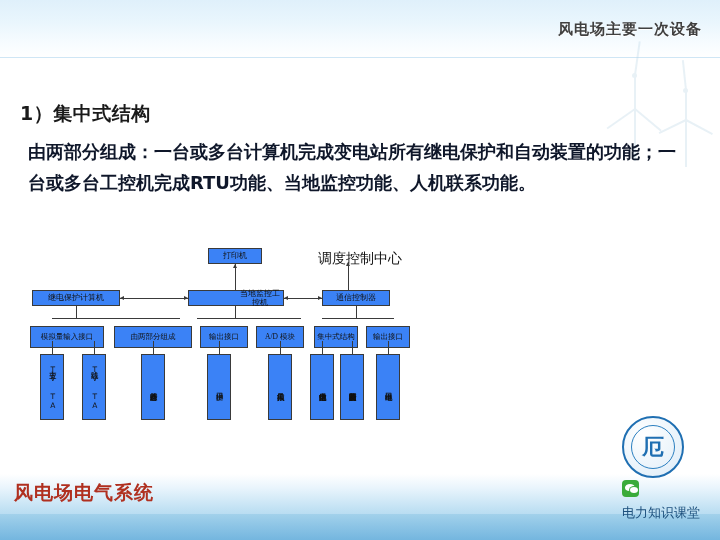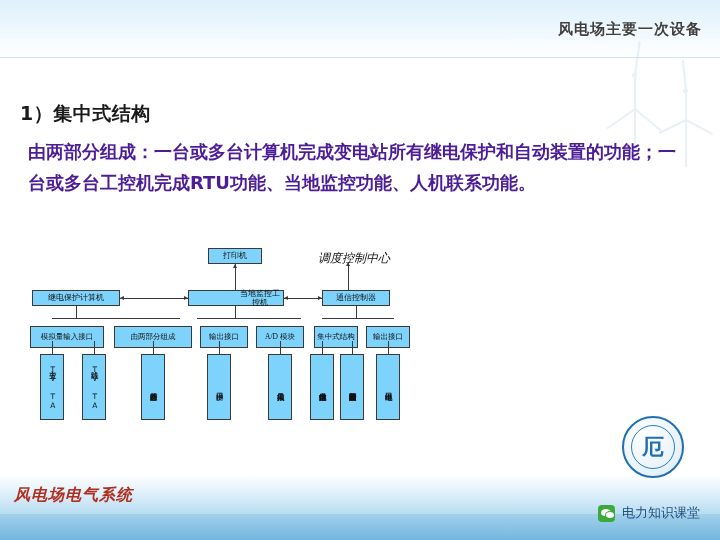--- a/index.html
+++ b/index.html
@@ -12,23 +12,23 @@
   .topband-line{position:absolute;left:0;top:57px;width:720px;height:1px;background:#cfe6f5;}
   .topband-title{position:absolute;right:18px;top:20px;font-size:15px;font-weight:bold;
     color:#404040;letter-spacing:1px;font-family:"DejaVu Sans",sans-serif;
     text-shadow:0 1px 0 #ffffff;}
 
   
   .botband{position:absolute;left:0;bottom:0;width:720px;height:66px;
     background:linear-gradient(180deg,#ffffff 0%,#e8f4fc 22%,#bfe0f3 55%,#8fc6e8 100%);}
   .botband2{position:absolute;left:0;bottom:0;width:720px;height:26px;
     background:linear-gradient(180deg,#9ecfea 0%,#6fb3dd 100%);opacity:.85;}
-  .bot-left{position:absolute;left:14px;bottom:34px;font-size:16px;font-weight:bold;
-    color:#b03020;letter-spacing:1px;font-family:"DejaVu Sans",sans-serif;font-style:italic;}
-  .bot-right{position:absolute;right:20px;bottom:18px;display:flex;align-items:flex-end;gap:7px;}
+  .bot-left{position:absolute;left:14px;bottom:34px;font-size:19px;font-weight:bold;
+    color:#b03020;letter-spacing:1px;font-family:"DejaVu Sans",sans-serif;}
+  .bot-right{position:absolute;right:20px;bottom:18px;display:flex;align-items:flex-start;gap:7px;flex-direction:column;}
   .wechat{width:17px;height:17px;border-radius:4px;background:#3aab3a;position:relative;}
   .wechat:before{content:"";position:absolute;left:3px;top:4px;width:10px;height:7px;
     border-radius:50% 50% 45% 45%;background:#fff;}
   .wechat:after{content:"";position:absolute;left:8px;top:7px;width:8px;height:6px;
     border-radius:50%;background:#fff;box-shadow:0 0 0 1px #3aab3a;}
   .bot-right-text{font-size:13px;color:#1c4f7c;font-family:"DejaVu Sans",sans-serif;}
 
   
   .logo{position:absolute;right:36px;bottom:62px;width:58px;height:58px;border-radius:50%;
     border:2px solid #1f6fb2;background:radial-gradient(circle at 35% 30%,#ffffff,#dcecf8);}
@@ -43,33 +43,33 @@
   .mast{position:absolute;bottom:0;left:50%;width:2px;margin-left:-1px;background:#b9d4e4;}
   .blade{position:absolute;width:2px;background:#b9d4e4;transform-origin:bottom center;}
   .hub{position:absolute;width:5px;height:5px;border-radius:50%;background:#b9d4e4;}
 
   
   .h1{position:absolute;left:30px;top:70px;font-size:19px;font-weight:bold;color:#1a1a1a;
     font-family:"DejaVu Sans",sans-serif;letter-spacing:.5px;}
   .h2{position:absolute;left:20px;top:101px;font-size:19px;font-weight:bold;color:#1a1a1a;
     font-family:"DejaVu Sans",sans-serif;letter-spacing:.5px;}
   .para{position:absolute;left:28px;top:136px;width:660px;font-size:18px;line-height:31px;
-    color:#4c1d95;font-weight:bold;font-family:"DejaVu Sans",sans-serif;}
+    color:#0f172a;font-weight:bold;font-family:"DejaVu Sans",sans-serif;}
 
   
   #diagram{position:absolute;left:22px;top:248px;width:660px;height:180px;}
-  .box{position:absolute;box-sizing:border-box;border:1px solid #3a3a3a;background:#7dd3fc;
+  .box{position:absolute;box-sizing:border-box;border:1px solid #3a3a3a;background:#3b82f6;
     font-family:"DejaVu Sans",sans-serif;color:#111;display:flex;align-items:center;
     justify-content:center;text-align:center;line-height:1.15;}
   .b-l1{font-size:8px;height:16px;}
   .b-l2{font-size:7.5px;height:22px;}
   .b-vert{font-size:7.5px;writing-mode:vertical-rl;text-orientation:upright;
     letter-spacing:0px;padding:2px 0;}
-  .plain{position:absolute;font-size:12px;color:#111;font-family:"DejaVu Sans",sans-serif;
-    white-space:nowrap;font-style:italic;}
+  .plain{position:absolute;font-size:14px;color:#111;font-family:"DejaVu Sans",sans-serif;
+    white-space:nowrap;}
   .ln{position:absolute;background:#3a3a3a;}
   .hln{height:1px;}
   .vln{width:1px;}
   .arrow-r{position:absolute;width:0;height:0;border-left:4px solid #3a3a3a;
     border-top:2.5px solid transparent;border-bottom:2.5px solid transparent;}
   .arrow-l{position:absolute;width:0;height:0;border-right:4px solid #3a3a3a;
     border-top:2.5px solid transparent;border-bottom:2.5px solid transparent;}
   .arrow-u{position:absolute;width:0;height:0;border-bottom:4px solid #3a3a3a;
     border-left:2.5px solid transparent;border-right:2.5px solid transparent;}
 </style>

